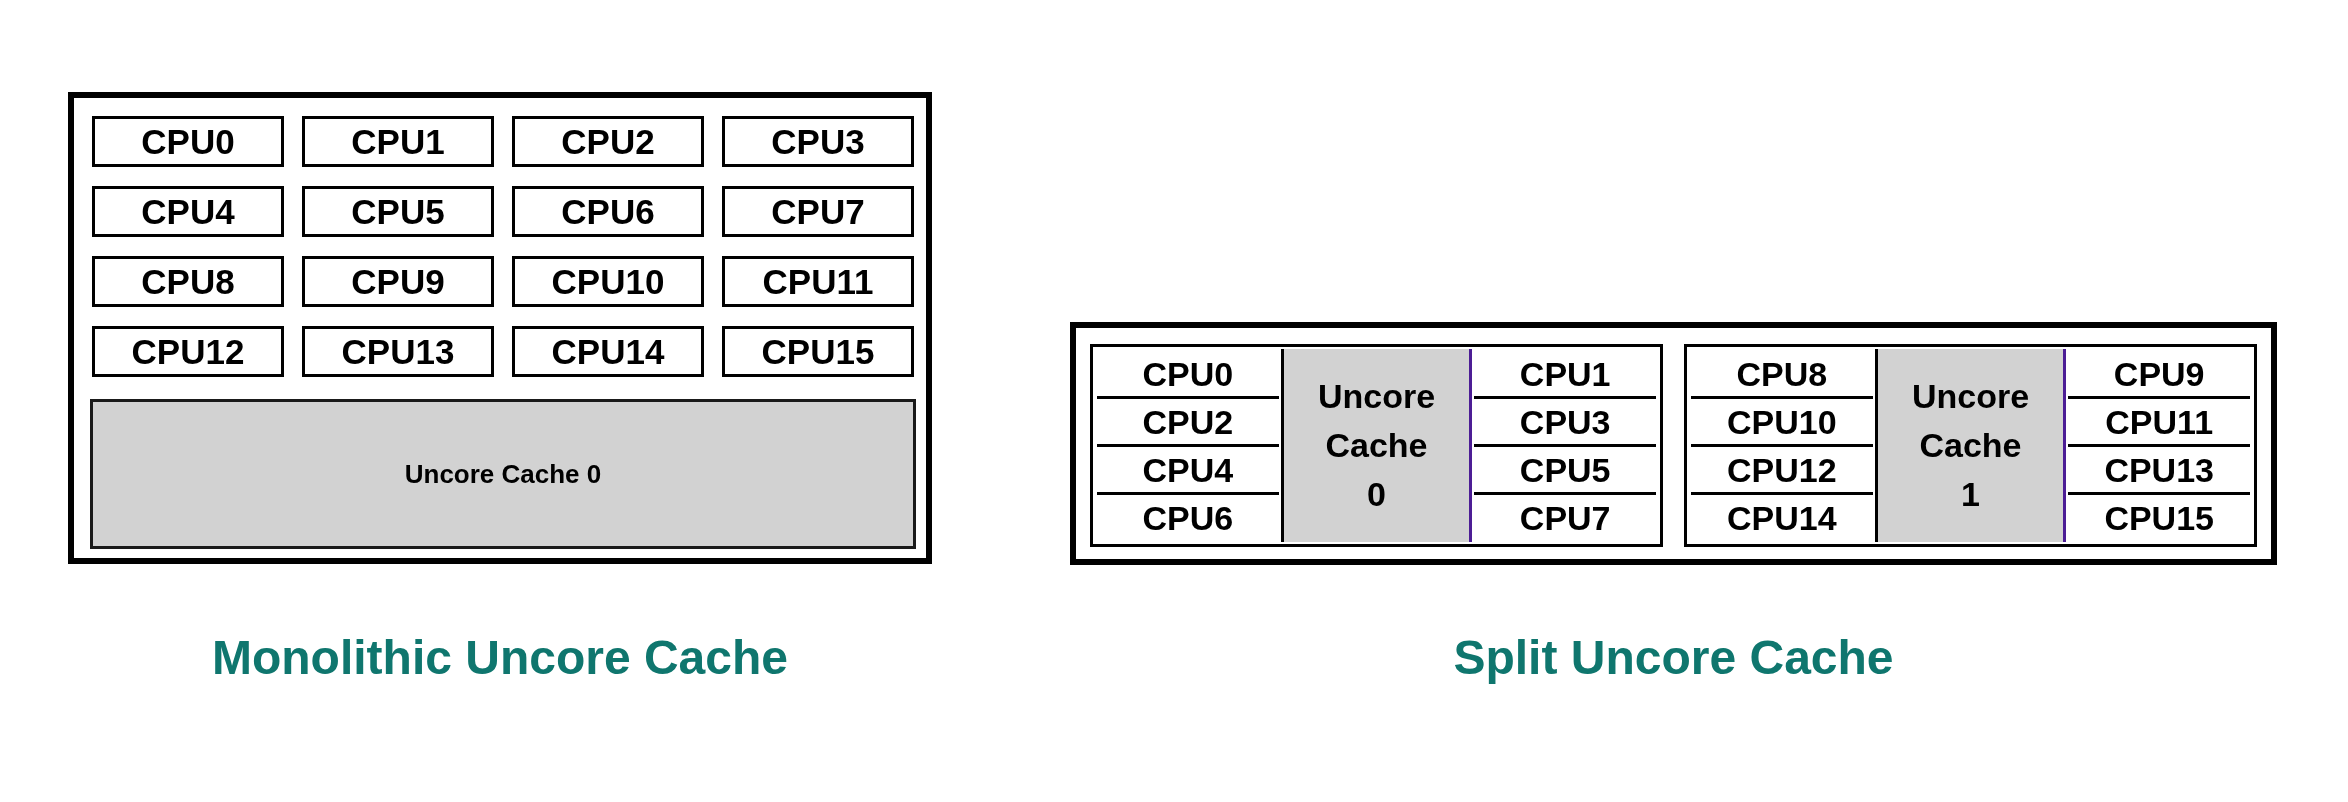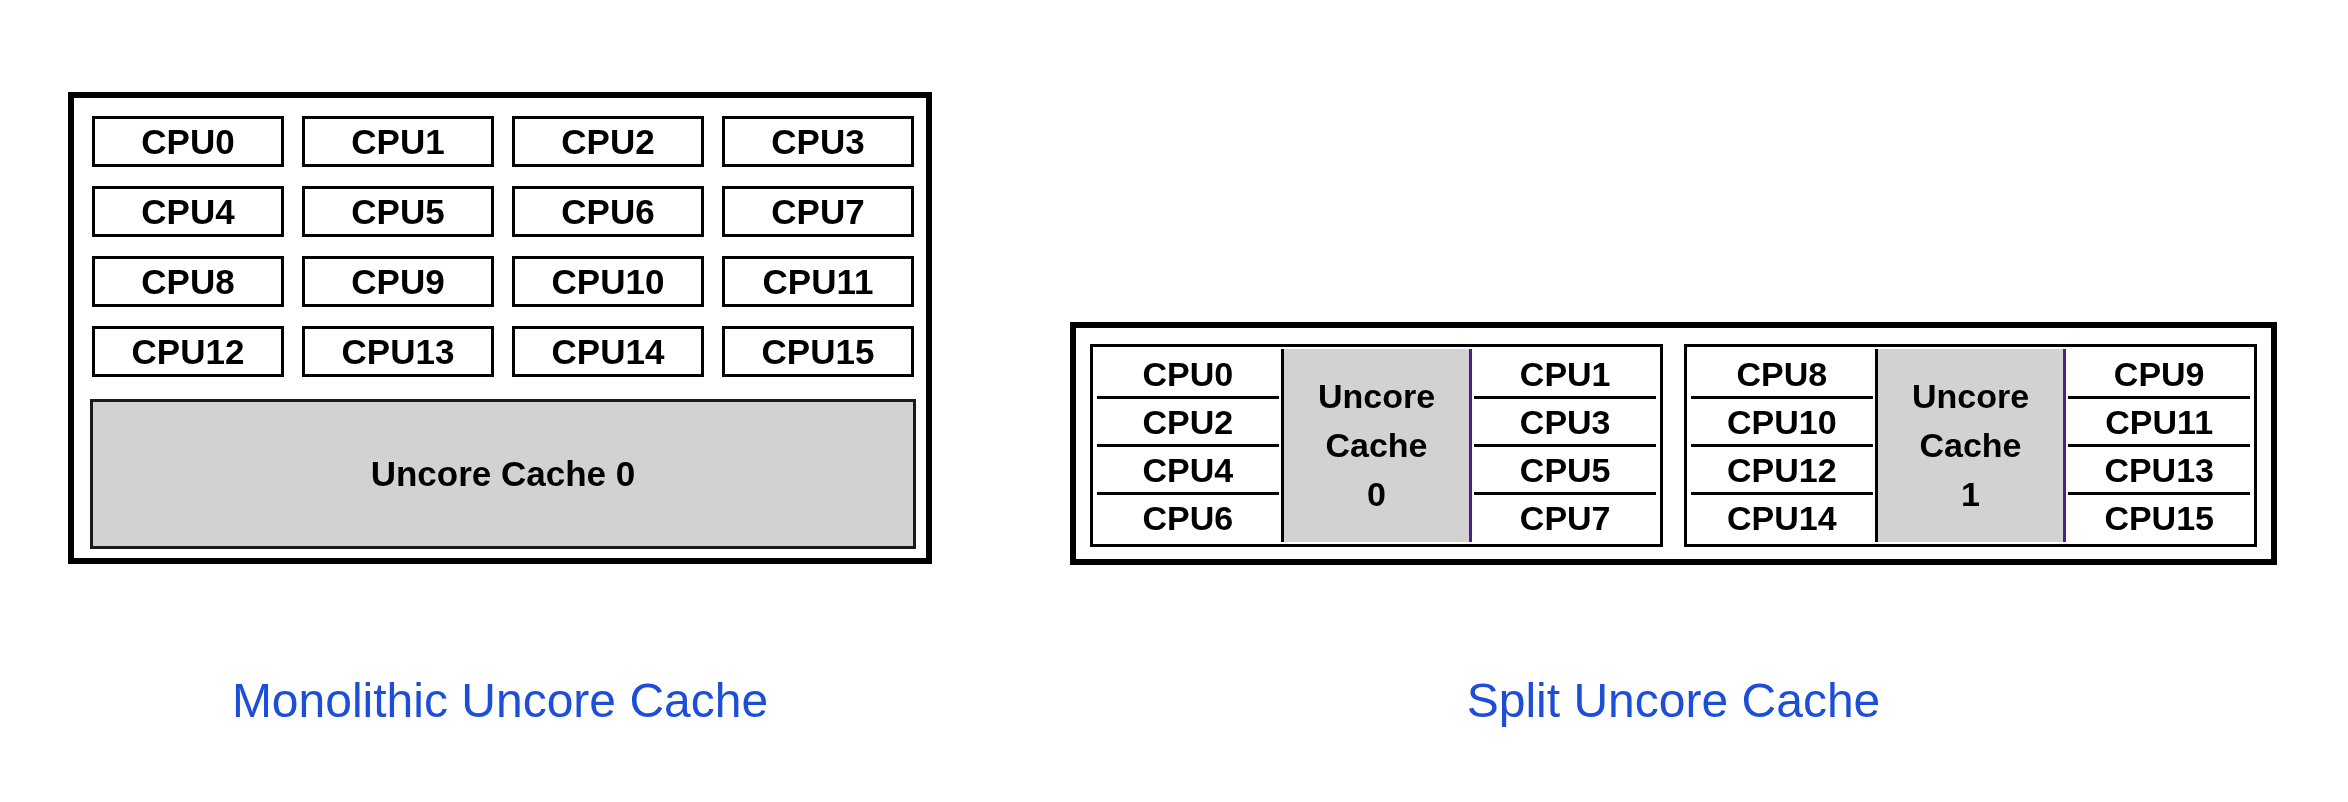--- a/index.html
+++ b/index.html
@@ -31,21 +31,21 @@
     background: #fff;
     display: flex; align-items: center; justify-content: center;
     font-weight: bold; font-size: 35px; line-height: 1;
     white-space: nowrap;
   }
   .cache-bar {
     margin-top: 20px;
     width: 826px; height: 150px;
     border: 3px solid #1a1a1a;
     display: flex; align-items: center; justify-content: center;
-    font-weight: bold; font-size: 35px;
+    font-weight: bold; font-size: 26px;
   }
 
   
   .panel-right {
     left: 1068px; top: 320px; width: 1207px; height: 243px;
     padding: 16px 14px 0 14px;
     display: flex; gap: 21px;
   }
   .group {
     width: 573px; height: 203px;
@@ -66,23 +66,23 @@
   .group-mid {
     flex: 1;
     border-left: 3px solid #000; border-right: 3px solid #4c1d95;
     display: flex; flex-direction: column; align-items: center; justify-content: center;
     font-weight: bold; font-size: 34px; line-height: 45px;
     text-align: center;
   }
 
   
   .caption {
-    position: absolute; top: 671px;
-    font-weight: normal; font-size: 48px; line-height: 52px;
-    text-align: center; color: #1d4ed8;
+    position: absolute; top: 628px;
+    font-weight: bold; font-size: 48px; line-height: 52px;
+    text-align: center; color: #0f766e;
     white-space: nowrap;
   }
   .caption-left { left: 66px; width: 864px; }
   .caption-right { left: 1068px; width: 1207px; }
 </style>
 </head>
 <body style="background: rgb(255, 255, 255);">
 
 <div class="canvas">
 

